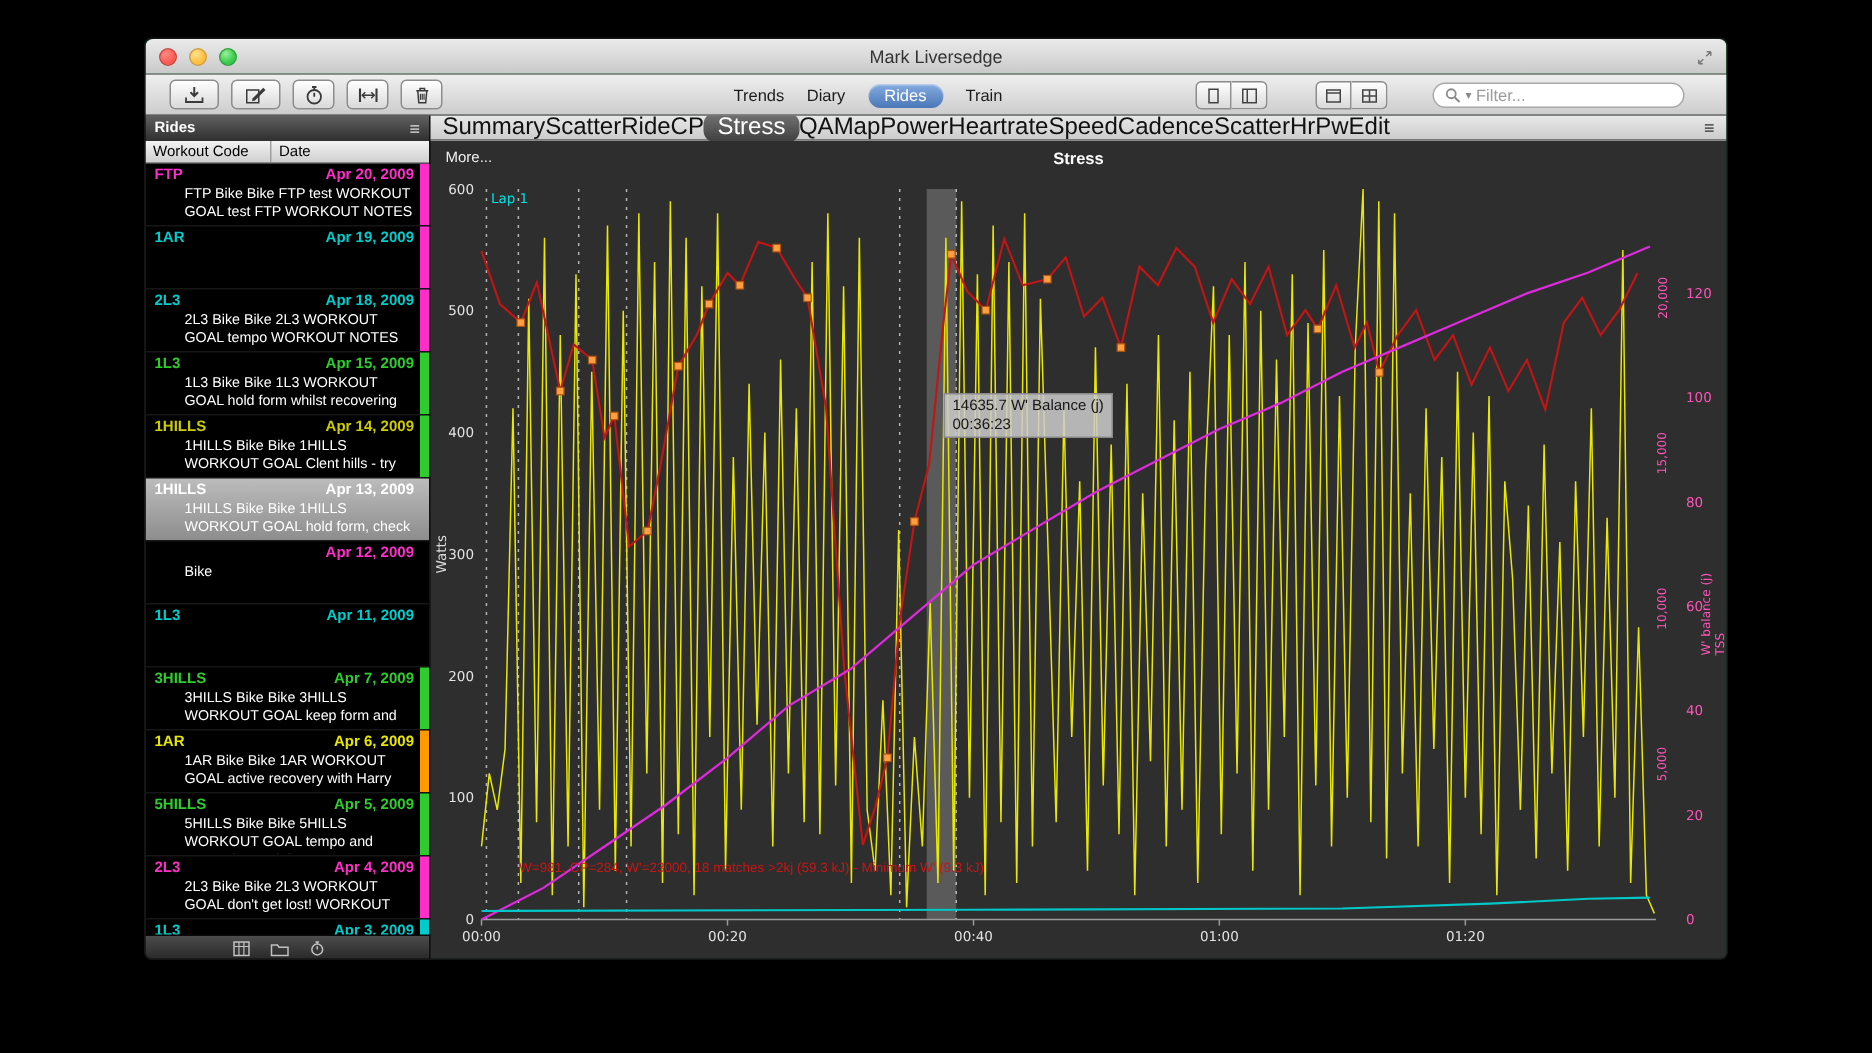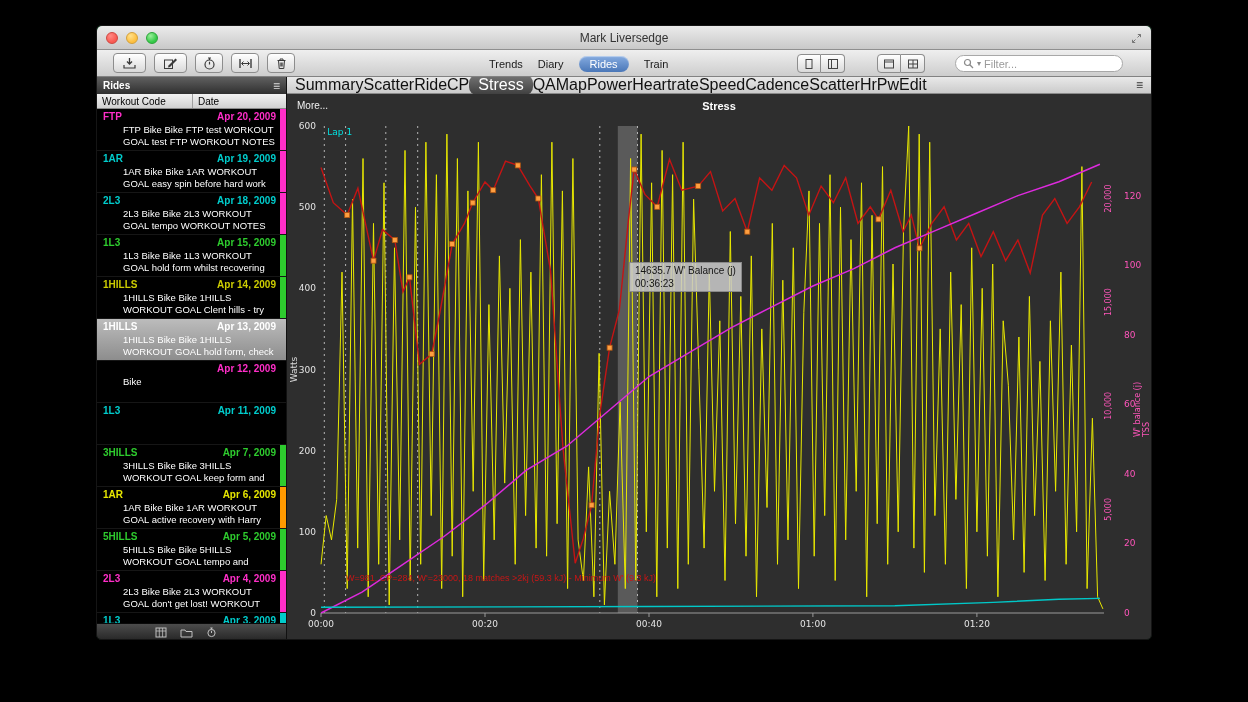--- a/index.html
+++ b/index.html
@@ -68,21 +68,21 @@
     height:17px; background:linear-gradient(#606060,#2f2f2f); color:#fff;
     font-size:10px; font-weight:bold; display:flex; align-items:center;
     justify-content:space-between; padding:0 6px;
   }
   .menu-glyph { color:#ddd; font-size:12px; line-height:1; }
   .menu-glyph.dark { color:#333; }
   .col-header {
     height:15px; background:linear-gradient(#f2f2f2,#d0d0d0); border-bottom:1px solid #8a8a8a;
     display:flex; align-items:center; font-size:10px; color:#000;
   }
-  .col-code { width:96px; padding:0 5px; border-right:1px solid #9f9f9f; height:100%; display:flex; align-items:center; }
+  .col-code { width:84px; padding:0 5px; border-right:1px solid #9f9f9f; height:100%; display:flex; align-items:center; }
   .col-date { flex:1; padding:0 5px; }
   .ride-list { flex:1; overflow:hidden; }
   .ride-row { height:42px; padding:2px 10px 0 6px; border-bottom:1px solid #161616; position:relative; }
   .row-head { display:flex; justify-content:space-between; font-size:10px; font-weight:bold; line-height:12px; }
   .ride-desc { color:#fff; font-size:9.5px; line-height:12px; margin-top:1px; overflow:hidden; max-height:25px;margin-left:20px; }
   .color-bar { position:absolute; right:0; top:0; height:100%; width:6px; }
   .ride-row.selected { background:linear-gradient(#bcbcbc,#8d8d8d); }
   .sidebar-bottom {
     height:18px; background:linear-gradient(#4c4c4c,#252525); border-top:1px solid #0a0a0a;
     display:flex; align-items:center; gap:13px; padding-left:58px;
@@ -219,21 +219,20 @@
               <span style="color: rgb(255, 46, 200);">Apr 20, 2009</span>
             </div>
             <div class="ride-desc">FTP Bike Bike FTP test WORKOUT GOAL test FTP  WORKOUT NOTES</div>
             <div class="color-bar" style="background: rgb(255, 46, 200);"></div>
           </div>
           <div class="ride-row">
             <div class="row-head">
               <span style="color: rgb(0, 204, 204);">1AR</span>
               <span style="color: rgb(0, 204, 204);">Apr 19, 2009</span>
             </div>
-            <div class="ride-desc">1AR Bike Bike 1AR WORKOUT GOAL easy spin before hard work</div>
             <div class="color-bar" style="background: rgb(255, 46, 200);"></div>
           </div>
           <div class="ride-row">
             <div class="row-head">
               <span style="color: rgb(0, 204, 204);">2L3</span>
               <span style="color: rgb(0, 204, 204);">Apr 18, 2009</span>
             </div>
             <div class="ride-desc">2L3 Bike Bike 2L3 WORKOUT GOAL tempo WORKOUT NOTES</div>
             <div class="color-bar" style="background: rgb(255, 46, 200);"></div>
           </div>

